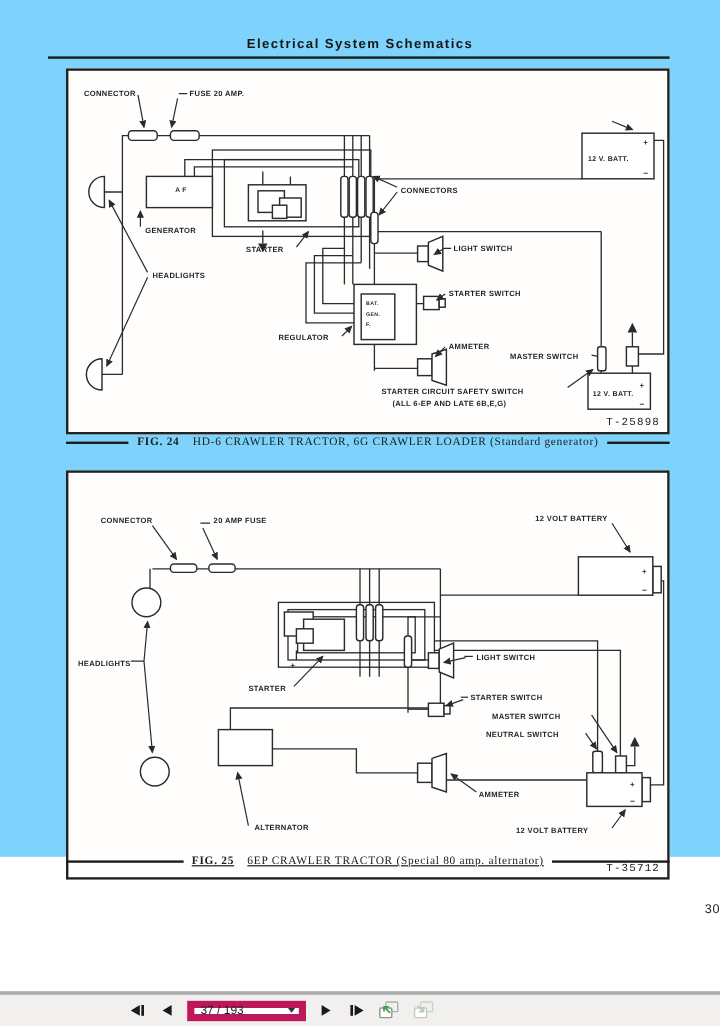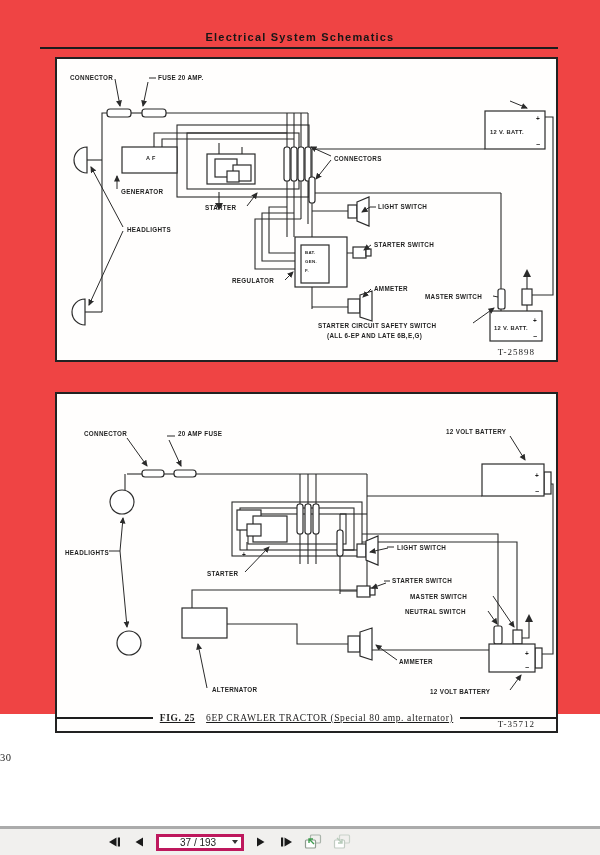--- a/index.html
+++ b/index.html
@@ -1,63 +1,63 @@
 <!DOCTYPE html>
 <html><head>
 <meta charset="utf-8">
 <style>
   html,body{margin:0;padding:0;}
   body{
     width:600px;height:855px;position:relative;overflow:hidden;
     background:#ffffff;font-family:"Liberation Sans",sans-serif;
     -webkit-font-smoothing:antialiased;
   }
-  .page{position:absolute;left:0;top:0;width:600px;height:714px;background:#ef4444;color:#1f1f1f;}
+  .page{position:absolute;left:0;top:0;width:600px;height:714px;background:#7dd3fc;color:#1f1f1f;}
   .doc-title{
     position:absolute;left:0;top:31px;width:100%;text-align:center;
     font-family:"Liberation Sans",sans-serif;font-weight:bold;font-size:11px;
     letter-spacing:1.2px;color:#161616;
   }
   .title-rule{position:absolute;left:40px;top:47px;width:518px;height:2px;background:#1d1d1d;}
   .fig-frame{position:absolute;left:55px;background:#fffefd;border:2px solid #222;box-sizing:border-box;}
   #fig24-frame{top:57px;width:503px;height:305px;}
   #fig25-frame{top:392px;width:503px;height:341px;}
   .fig-frame svg{display:block;width:100%;height:100%;}
   .tref{
-    position:absolute;right:65px;font-family:Liberation Serif, serif;
+    position:absolute;right:50px;font-family:Liberation Mono, monospace;
     font-size:9px;letter-spacing:1px;color:#222;
   }
   #tref24{top:347px;}
   #tref25{top:719px;}
   .cap{
     position:absolute;left:55px;width:503px;display:flex;align-items:center;gap:7px;
     font-family:"Liberation Serif",serif;font-size:9.5px;letter-spacing:.6px;color:#1c1c1c;
     white-space:nowrap;
   }
   .cap::before,.cap::after{content:"";flex:1;height:2px;background:#1d1d1d;}
   #cap24{top:364px;}
   #cap25{top:713px;text-decoration:underline;}
   .cap .figno{font-weight:bold;margin-right:4px;}
   .pageno{
-    position:absolute;left:0;top:752px;width:100%;text-align:left;
-    font-family:Liberation Serif, serif;font-size:10.5px;color:#222;letter-spacing:.5px;
+    position:absolute;left:0;top:752px;width:100%;text-align:right;
+    font-family:Liberation Sans, sans-serif;font-size:10.5px;color:#222;letter-spacing:.5px;
   }
   
   .toolbar{
     position:absolute;left:0;bottom:0;width:600px;height:26px;
     background:#f1f0ee;border-top:3px solid #ababab;box-sizing:content-box;
   }
   .nav{position:absolute;left:106px;top:0;height:26px;display:flex;align-items:center;gap:9px;}
   .navbtn{
     background:transparent;border:none;padding:1px;margin:0;width:16px;height:16px;
     display:flex;align-items:center;justify-content:center;cursor:pointer;
   }
   .combo{
-    width:88px;height:17px;background:#fff;border:3px solid #be185d;
-    display:flex;align-items:center;box-sizing:border-box;padding-left:16px;
+    width:99px;height:17px;background:#fff;border:6px solid #be185d;
+    display:flex;align-items:center;box-sizing:border-box;
   }
   .combo input{
     border:none;outline:none;flex:1;min-width:0;height:13px;
     font-family:"Liberation Sans",sans-serif;font-size:10px;color:#222;
     padding:0 0 0 5px;background:transparent;
   }
   .caret{
     width:12px;height:100%;display:flex;align-items:center;justify-content:center;cursor:pointer;
   }
   .caret i{display:block;width:0;height:0;border-left:3.5px solid transparent;
@@ -205,20 +205,24 @@
         <text x="433" y="75" font-size="5.8">12 V. BATT.</text>
         <text x="437" y="271" font-size="5.8">12 V. BATT.</text>
         <text x="479" y="62" font-size="6.5">+</text>
         <text x="479" y="88" font-size="7">−</text>
         <text x="476" y="264" font-size="6.5">+</text>
         <text x="476" y="280" font-size="7">−</text>
       </g>
     </svg>
   </div>
   <div class="tref" id="tref24">T-25898</div>
+  <div class="cap" id="cap24">
+    <span class="figno">FIG. 24</span>
+    <span>HD-6 CRAWLER TRACTOR, 6G CRAWLER LOADER (Standard generator)</span>
+  </div>
 
   <div class="fig-frame" id="fig25-frame">
     <svg viewBox="0 0 499 337">
       <defs>
         <marker id="ahB" markerWidth="7" markerHeight="7" refX="5.5" refY="3" orient="auto">
           <path d="M0,0 L6.5,3 L0,6 Z" fill="#2b2b2b"></path>
         </marker>
       </defs>
       <g stroke="#2b2b2b" stroke-width="1.1" fill="none">
         <path d="M70,80 H85"></path>

